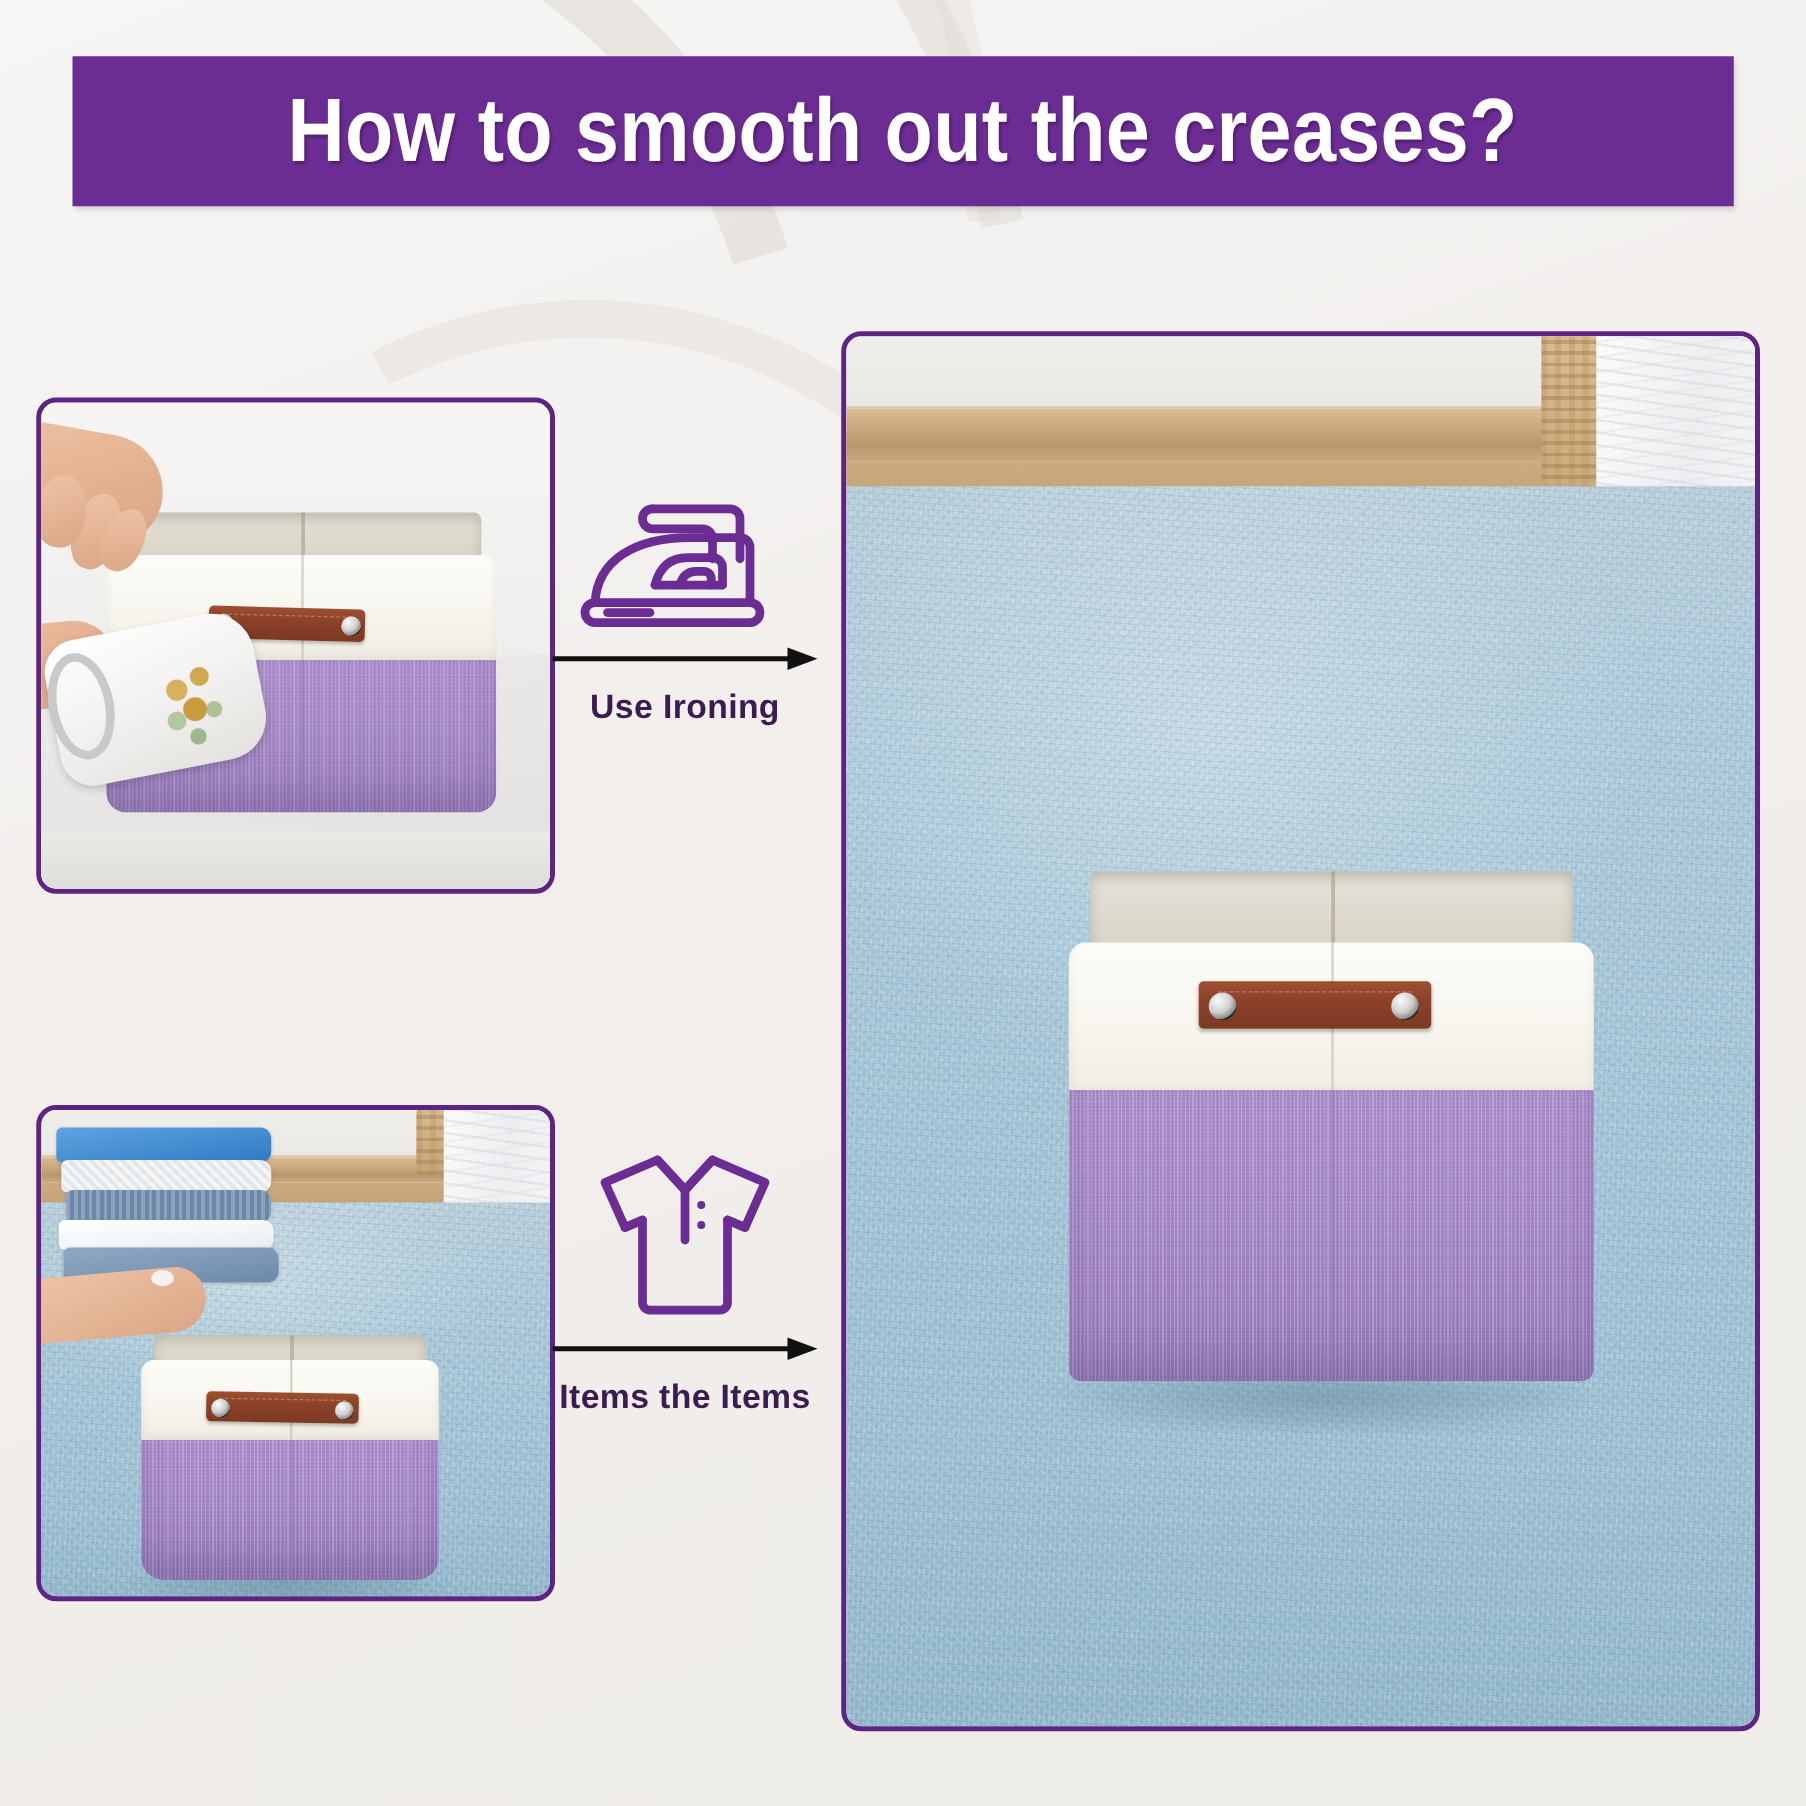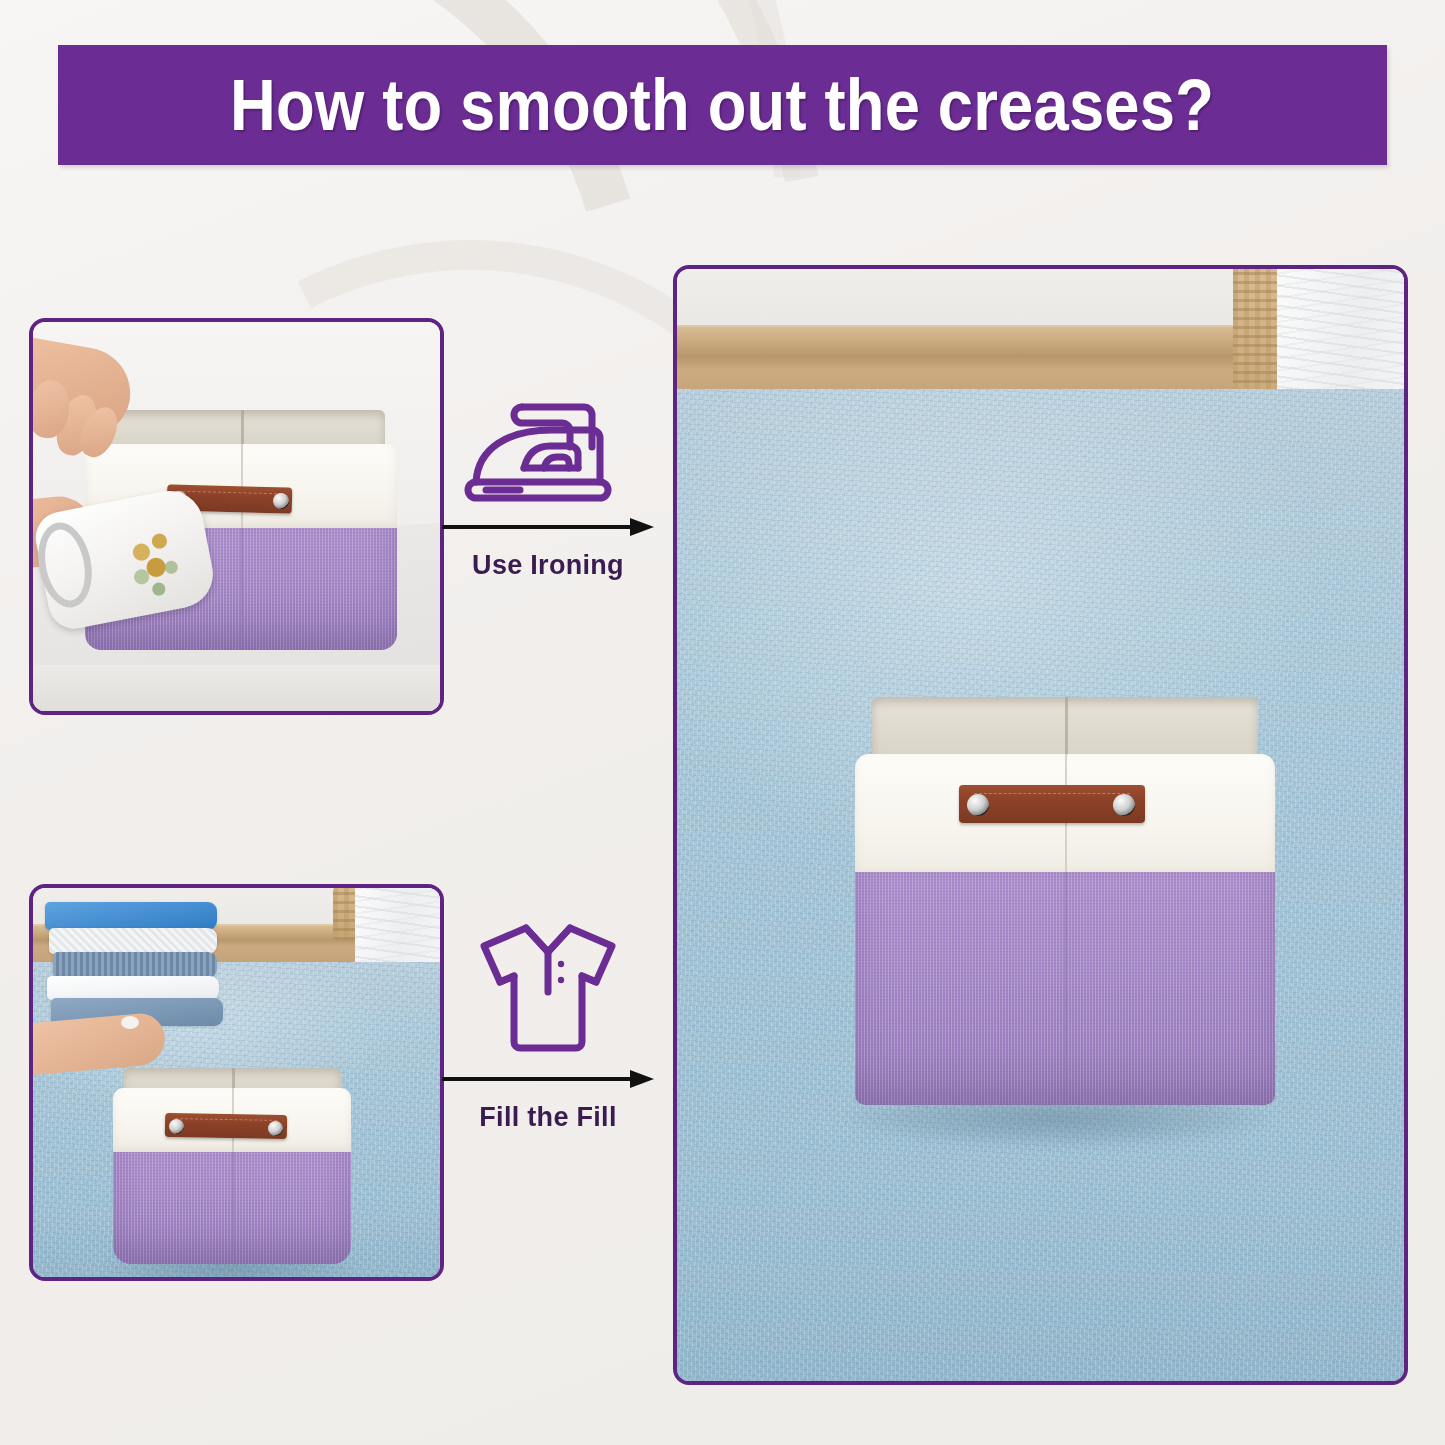--- a/index.html
+++ b/index.html
@@ -367,21 +367,21 @@
       <path d="M136 72 L122 66"></path>
       <path d="M88 42 V82"></path>
     </g>
     <circle cx="101" cy="54" r="3.2" fill="#6b2d93"></circle>
     <circle cx="101" cy="70" r="3.2" fill="#6b2d93"></circle>
   </svg>
   <div class="arrow-wrap">
     <div class="arrow-line"></div>
     <div class="arrow-head"></div>
   </div>
-  <div class="step-label">Fill the Fill</div>
+  <div class="step-label">Items the Items</div>
 </div>
 
 <div class="panel" id="panel-result">
   <div class="scene">
     <div class="rug-wall" style="height:78px;"></div>
     <div class="baseboard" style="top:56px; height:44px;"></div>
     <div class="floor-strip" style="top:100px; height:38px;"></div>
 
     <div class="wicker" style="left:556px; top:-10px; width:100px; height:178px;"></div>
     <div class="curtain" style="left:600px; top:-10px; width:132px; height:300px;"></div>

